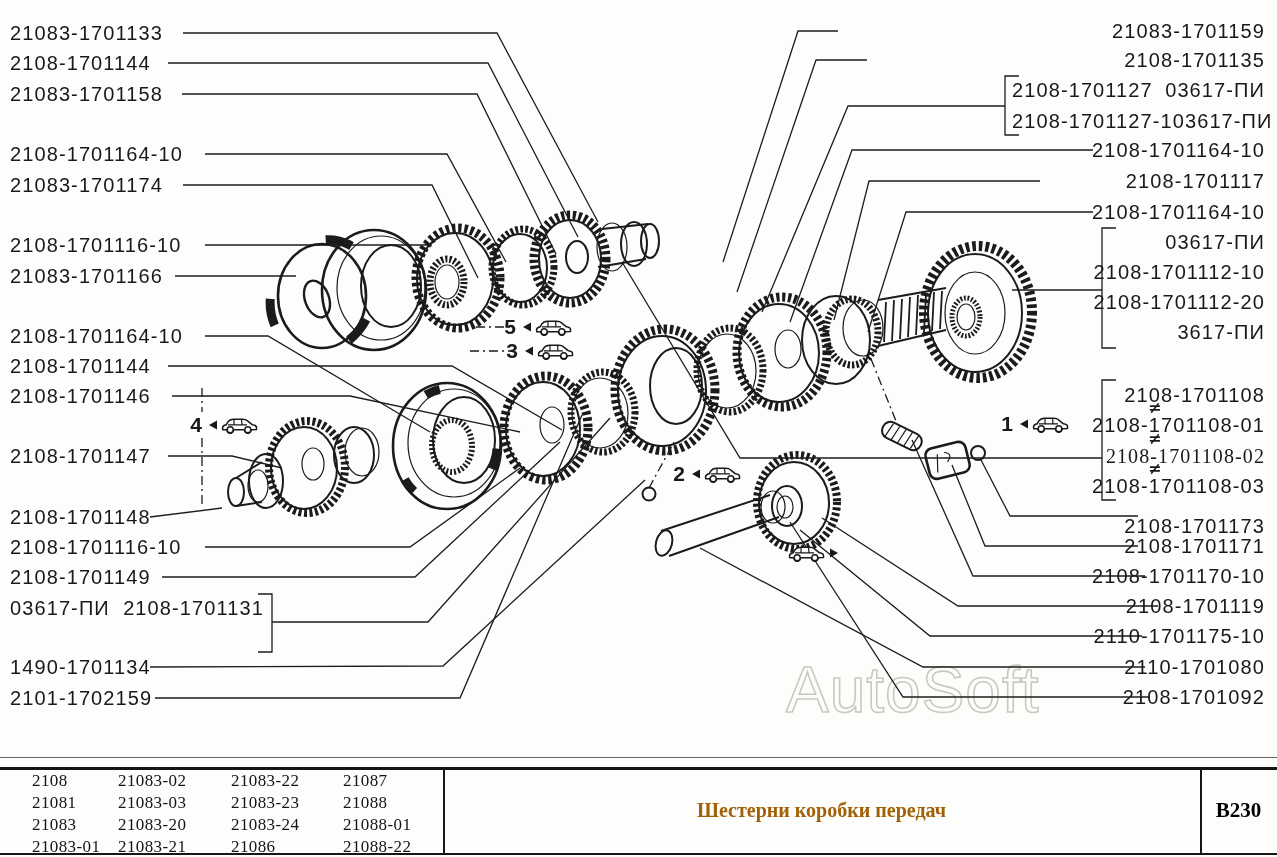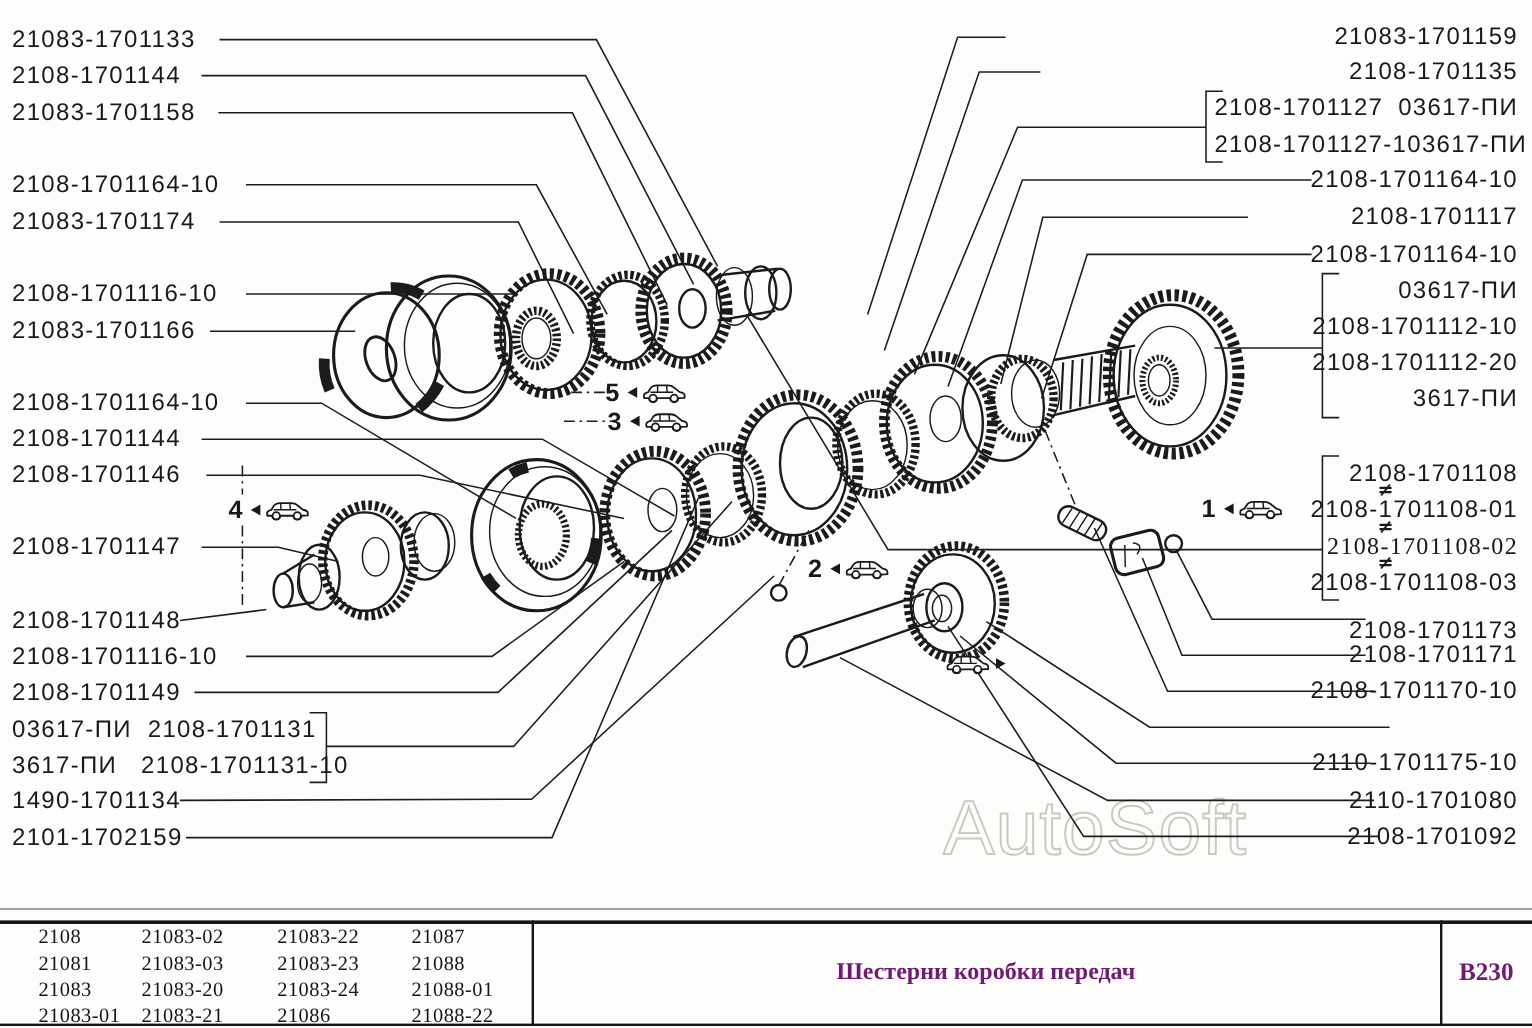--- a/index.html
+++ b/index.html
@@ -19,23 +19,23 @@
   .leader{stroke:#1d1d1d;fill:none;stroke-width:1.3;}
   .dashdot{stroke:#1d1d1d;fill:none;stroke-width:1.3;stroke-dasharray:9 4 2 4;}
   .mnum{font:700 21px "Liberation Sans",sans-serif;fill:#191919;}
   .wm{font:400 64px "Liberation Sans",sans-serif;fill:none;stroke:#c9c9c3;stroke-width:1.6px;letter-spacing:1px;}
   
   #table-zone{position:absolute;left:0;top:756px;width:1277px;height:101px;}
   .tline{position:absolute;background:#161616;}
   .model-col{position:absolute;top:14px;font:400 17px/22px "Liberation Serif",serif;
              letter-spacing:0.4px;color:#141414;white-space:pre;}
   #caption{position:absolute;left:443px;top:12px;width:757px;height:85px;display:flex;
-           align-items:center;justify-content:center;font:700 20px "Liberation Serif",serif;color:#701a75;}
+           align-items:center;justify-content:center;font:700 20px "Liberation Serif",serif;color:#a16207;}
   #code{position:absolute;left:1200px;top:12px;width:77px;height:85px;display:flex;
-        align-items:center;justify-content:center;font:700 21px "Liberation Serif",serif;color:#701a75;}
+        align-items:center;justify-content:center;font:700 21px "Liberation Serif",serif;color:#000000;}
 </style>
 </head>
 <body>
 
 <div id="page">
 
   <svg id="diagram" width="1277" height="857" viewBox="0 0 1277 857">
     <defs>
       <symbol id="car" viewBox="0 0 40 18">
         <path d="M37.5 13.5 L37.5 11.5 Q37.5 9.5 33.5 8.8 L28.5 4.8 Q27 3.2 23.5 3.2 L14.5 3.2 Q10.5 3.2 8.7 6.2 L7.2 8.8 Q3.5 9.6 3.5 12 L3.8 13.8 L7.8 13.8 A3.4 3.4 0 0 0 14.6 13.8 L25.4 13.8 A3.4 3.4 0 0 0 32.2 13.8 L37.5 13.5 Z" fill="#fdfdfb" stroke="#191919" stroke-width="1.5" stroke-linejoin="round"></path>
@@ -221,21 +221,20 @@
       <div class="lbl" style="left:10px;top:234px;">2108-1701116-10</div>
       <div class="lbl" style="left:10px;top:265px;">21083-1701166</div>
       <div class="lbl" style="left:10px;top:325px;">2108-1701164-10</div>
       <div class="lbl" style="left:10px;top:355px;">2108-1701144</div>
       <div class="lbl" style="left:10px;top:385px;">2108-1701146</div>
       <div class="lbl" style="left:10px;top:445px;">2108-1701147</div>
       <div class="lbl" style="left:10px;top:506px;">2108-1701148</div>
       <div class="lbl" style="left:10px;top:536px;">2108-1701116-10</div>
       <div class="lbl" style="left:10px;top:566px;">2108-1701149</div>
       <div class="lbl" style="left:10px;top:597px;">03617-ПИ  2108-1701131</div>
-      <div class="lbl" style="left:10px;top:627px;">3617-ПИ   2108-1701131-10</div>
       <div class="lbl" style="left:10px;top:656px;">1490-1701134</div>
       <div class="lbl" style="left:10px;top:687px;">2101-1702159</div>
       <div class="lbl lbl-r" style="right:12px;top:20px;width:253px;">21083-1701159</div>
       <div class="lbl lbl-r" style="right:12px;top:49px;width:253px;">2108-1701135</div>
       <div class="lbl lbl-two" style="right:12px;top:79px;width:253px;">
          <span>2108-1701127</span>
          <span>03617-ПИ</span>
        </div>
       <div class="lbl lbl-two" style="right:12px;top:110px;width:253px;">
          <span>2108-1701127-10</span>
@@ -251,20 +250,21 @@
       <div class="lbl lbl-r" style="right:12px;top:384px;width:253px;">2108-1701108</div>
       <div class="lbl lbl-r" style="right:12px;top:414px;width:253px;">2108-1701108-01</div>
       <span class="neq" style="left:1148px;top:400px;">≠</span>
       <div class="lbl lbl-r" style="right:12px;top:445px;width:253px;font-family:Liberation Serif, serif;">2108-1701108-02</div>
       <span class="neq" style="left:1148px;top:431px;">≠</span>
       <div class="lbl lbl-r" style="right:12px;top:475px;width:253px;">2108-1701108-03</div>
       <span class="neq" style="left:1148px;top:461px;">≠</span>
       <div class="lbl lbl-r" style="right:12px;top:505px;width:253px;margin-top:10px;">2108-1701173</div>
       <div class="lbl lbl-r" style="right:12px;top:535px;width:253px;">2108-1701171</div>
       <div class="lbl lbl-r" style="right:12px;top:565px;width:253px;">2108-1701170-10</div>
+      <div class="lbl lbl-r" style="right:12px;top:595px;width:253px;">2108-1701119</div>
       <div class="lbl lbl-r" style="right:12px;top:625px;width:253px;">2110-1701175-10</div>
       <div class="lbl lbl-r" style="right:12px;top:656px;width:253px;">2110-1701080</div>
       <div class="lbl lbl-r" style="right:12px;top:686px;width:253px;padding-left:26px;">2108-1701092</div>
     </div>
 
   <div id="table-zone">
     <div class="tline" style="left:0;top:1px;width:1277px;height:1px;background:#666;"></div>
     <div class="tline" style="left:0;top:11px;width:1277px;height:2.5px;"></div>
     <div class="tline" style="left:0;top:97px;width:1277px;height:2px;"></div>
     <div class="tline" style="left:443px;top:11px;width:1.6px;height:88px;"></div>

